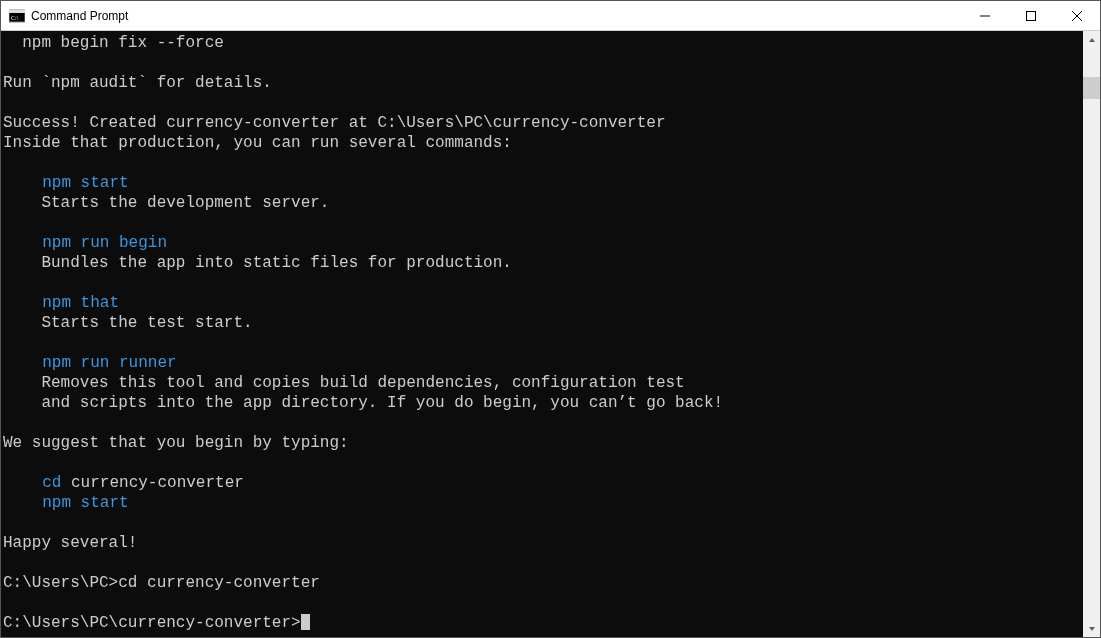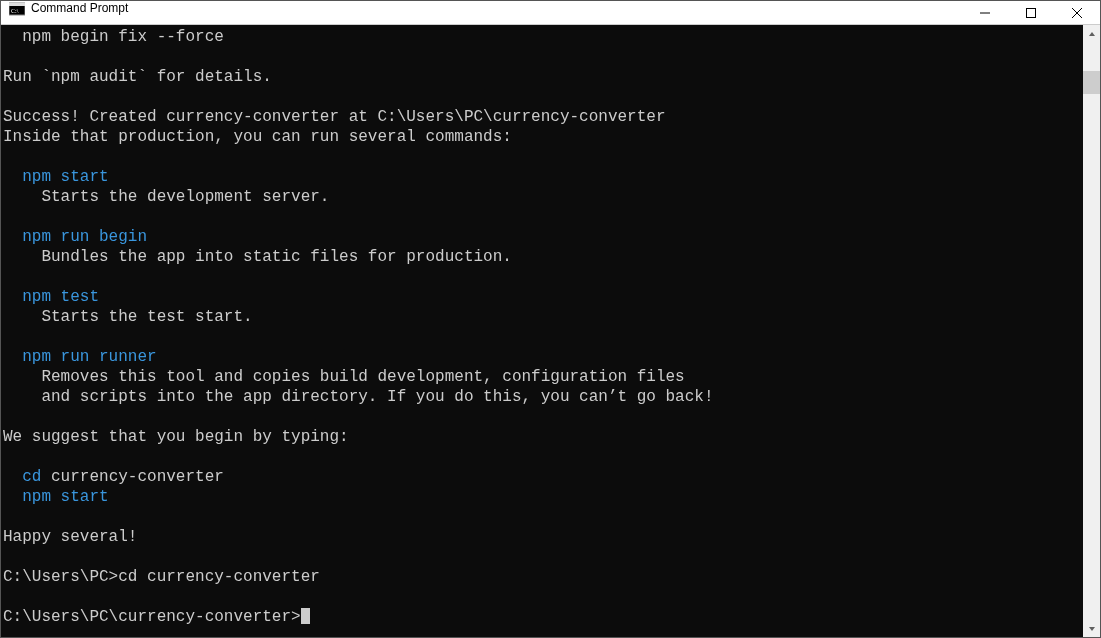--- a/index.html
+++ b/index.html
@@ -9,23 +9,23 @@
     font-family: "Segoe UI", Tahoma, sans-serif;
     overflow: hidden;
     background: #fff;
   }
   .window {
     width: 1101px; height: 638px;
     display: flex; flex-direction: column;
     border: 1px solid #555;
   }
   .titlebar {
-    height: 24px;
+    height: 30px;
     background: #ffffff;
-    display: flex; align-items: flex-start;
+    display: flex; align-items: center;
     border-bottom: 1px solid #ccc;
     flex: none;
   }
   .titlebar .app-icon {
     width: 16px; height: 16px;
     margin: 0 6px 0 8px;
     display: flex; align-items: center; justify-content: center;
   }
   .titlebar .title {
     font-size: 12px;
@@ -57,21 +57,21 @@
     background: #0c0c0c;
   }
   pre.console {
     margin: 0;
     font-family: Consolas, "Courier New", monospace;
     font-size: 16px;
     line-height: 20px;
     color: #cccccc;
     white-space: pre;
   }
-  .cmd-cyan { color: #3a96dd; }
+  .cmd-cyan { color: #3a96dd; margin-left: 20px; }
   .cmd-white { color: #cccccc; }
 
   .scrollbar {
     width: 17px;
     background: #f0f0f0;
     display: flex; flex-direction: column;
     flex: none;
   }
   .sb-btn {
     height: 17px;
@@ -135,26 +135,26 @@
 
 <span><span class="cmd-white">Success! Created currency-converter at C:\Users\PC\currency-converter</span></span>
 <span><span class="cmd-white">Inside that production, you can run several commands:</span></span>
 
 <span>  <span class="cmd-cyan">npm start</span></span>
 <span>    <span class="cmd-white">Starts the development server.</span></span>
 
 <span>  <span class="cmd-cyan">npm run begin</span></span>
 <span>    <span class="cmd-white">Bundles the app into static files for production.</span></span>
 
-<span>  <span class="cmd-cyan">npm test</span></span>
+<span>  <span class="cmd-cyan">npm that</span></span>
 <span>    <span class="cmd-white">Starts the test start.</span></span>
 
 <span>  <span class="cmd-cyan">npm run runner</span></span>
-<span>    <span class="cmd-white">Removes this tool and copies build development, configuration files</span></span>
-<span>    <span class="cmd-white">and scripts into the app directory. If you do this, you can’t go back!</span></span>
+<span>    <span class="cmd-white">Removes this tool and copies build dependencies, configuration test</span></span>
+<span>    <span class="cmd-white">and scripts into the app directory. If you do begin, you can’t go back!</span></span>
 
 <span><span class="cmd-white">We suggest that you begin by typing:</span></span>
 
 <span>  <span class="cmd-cyan">cd </span><span class="cmd-white">currency-converter</span></span>
 <span>  <span class="cmd-cyan">npm start</span></span>
 
 <span><span class="cmd-white">Happy several!</span></span>
 
 <span><span class="cmd-white">C:\Users\PC&gt;cd currency-converter</span></span>
 

